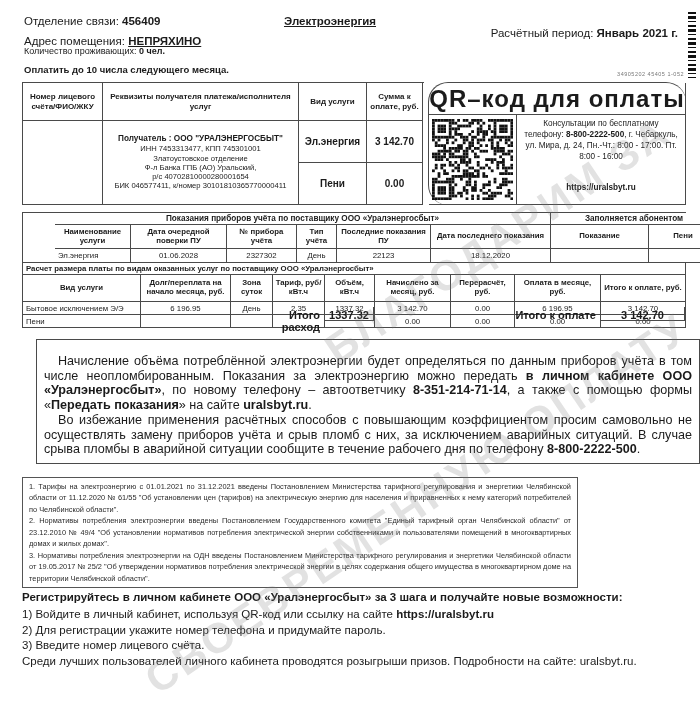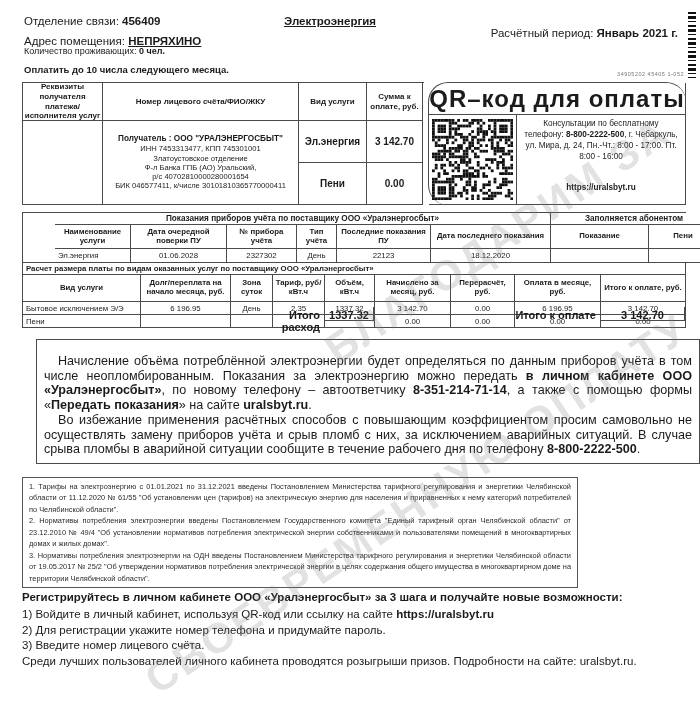--- a/index.html
+++ b/index.html
@@ -103,33 +103,33 @@
   </div>
   <div class="abs hdr-res">
     <span>Количество проживающих:</span>
     <span class="b">0 чел.</span>
   </div>
   <div class="abs hdr-due b">Оплатить до 10 числа следующего месяца.</div>
   <div class="abs barcode"></div>
   <div class="abs formnum">34905202 45405 1-052</div>
 
   <div class="abs grid pay">
+    <div class="cell hd">Номер лицевого счёта/ФИО/ЖКУ</div>
     <div class="cell hd">Реквизиты получателя платежа/исполнителя услуг</div>
-    <div class="cell hd">Номер лицевого счёта/ФИО/ЖКУ</div>
     <div class="cell hd">Вид услуги</div>
     <div class="cell hd">Сумма к оплате, руб.</div>
 
     <div class="cell" style="grid-row:2 / span 2;"></div>
     <div class="cell recip" style="grid-row:2 / span 2;">
       <div class="b">Получатель : ООО "УРАЛЭНЕРГОСБЫТ"</div>
       <div>ИНН 7453313477, КПП 745301001</div>
       <div>Златоустовское отделение</div>
       <div>Ф-л Банка ГПБ (АО) Уральский,</div>
       <div>р/с 40702810000280001654</div>
-      <div>БИК 046577411, к/числе 30101810365770000411</div>
+      <div>БИК 046577411, к/номер 30101810365770000411</div>
     </div>
     <div class="cell svc">Эл.энергия</div>
     <div class="cell amt">3 142.70</div>
     <div class="cell svc">Пени</div>
     <div class="cell amt">0.00</div>
   </div>
 
   <div class="abs grid qrbox">
     <div class="cell qrtitle">QR–код для оплаты</div>
     <div class="cell qrimg">

